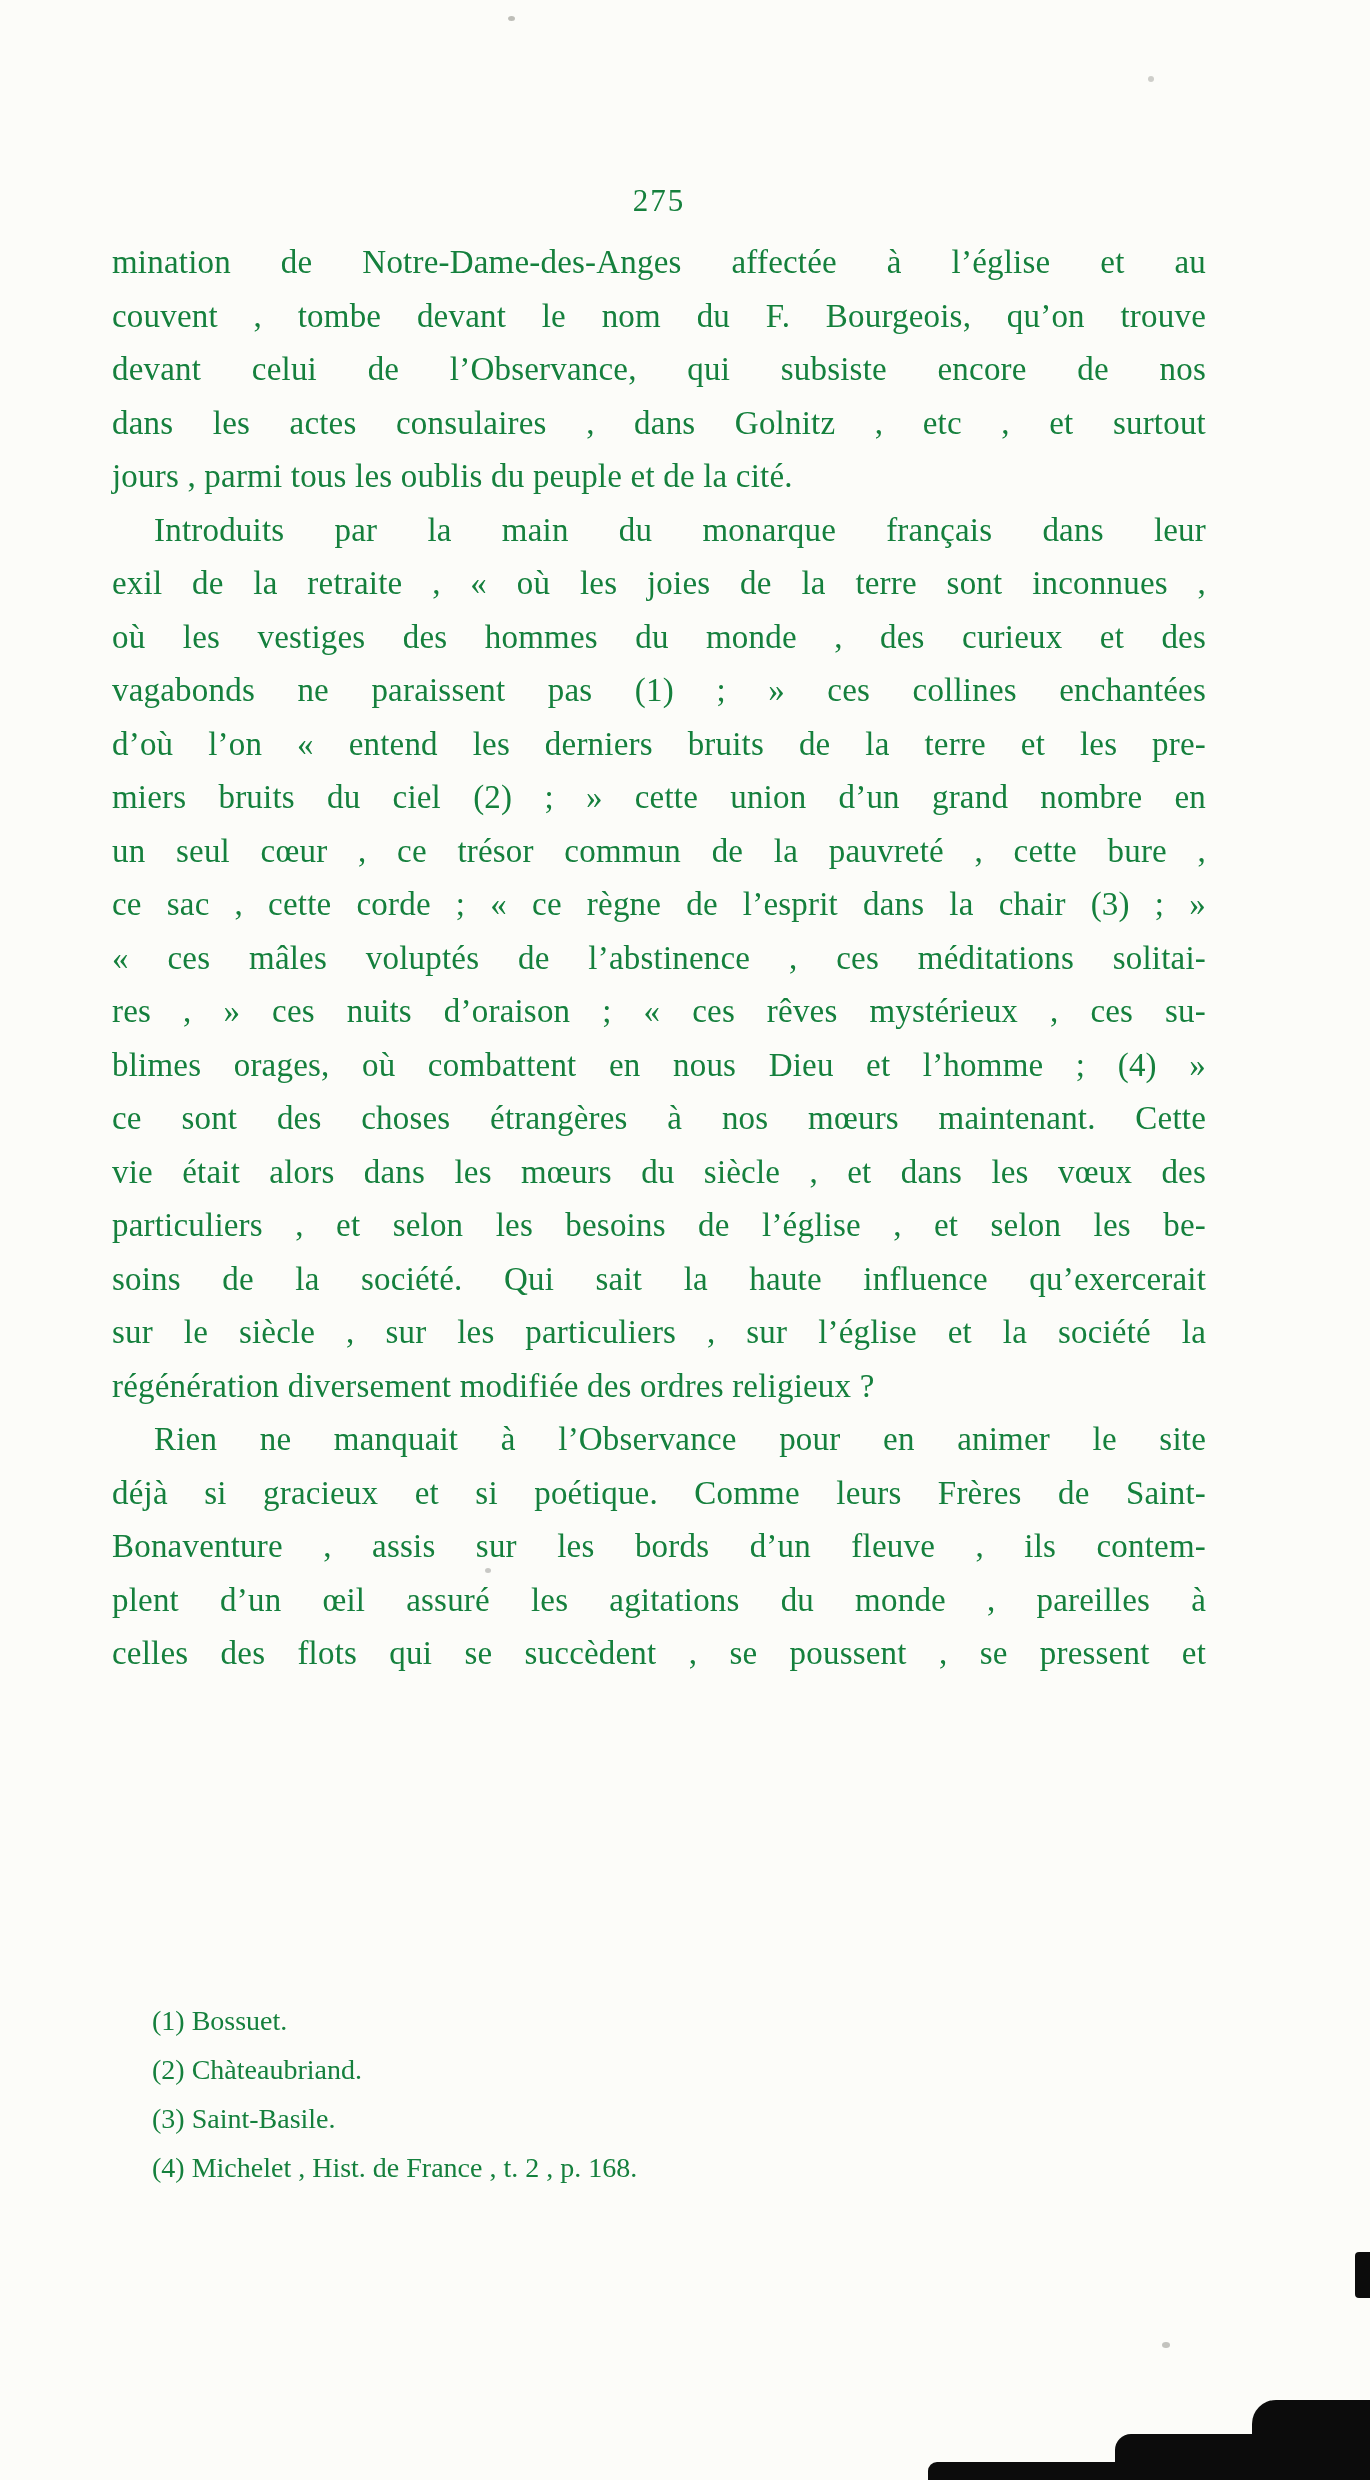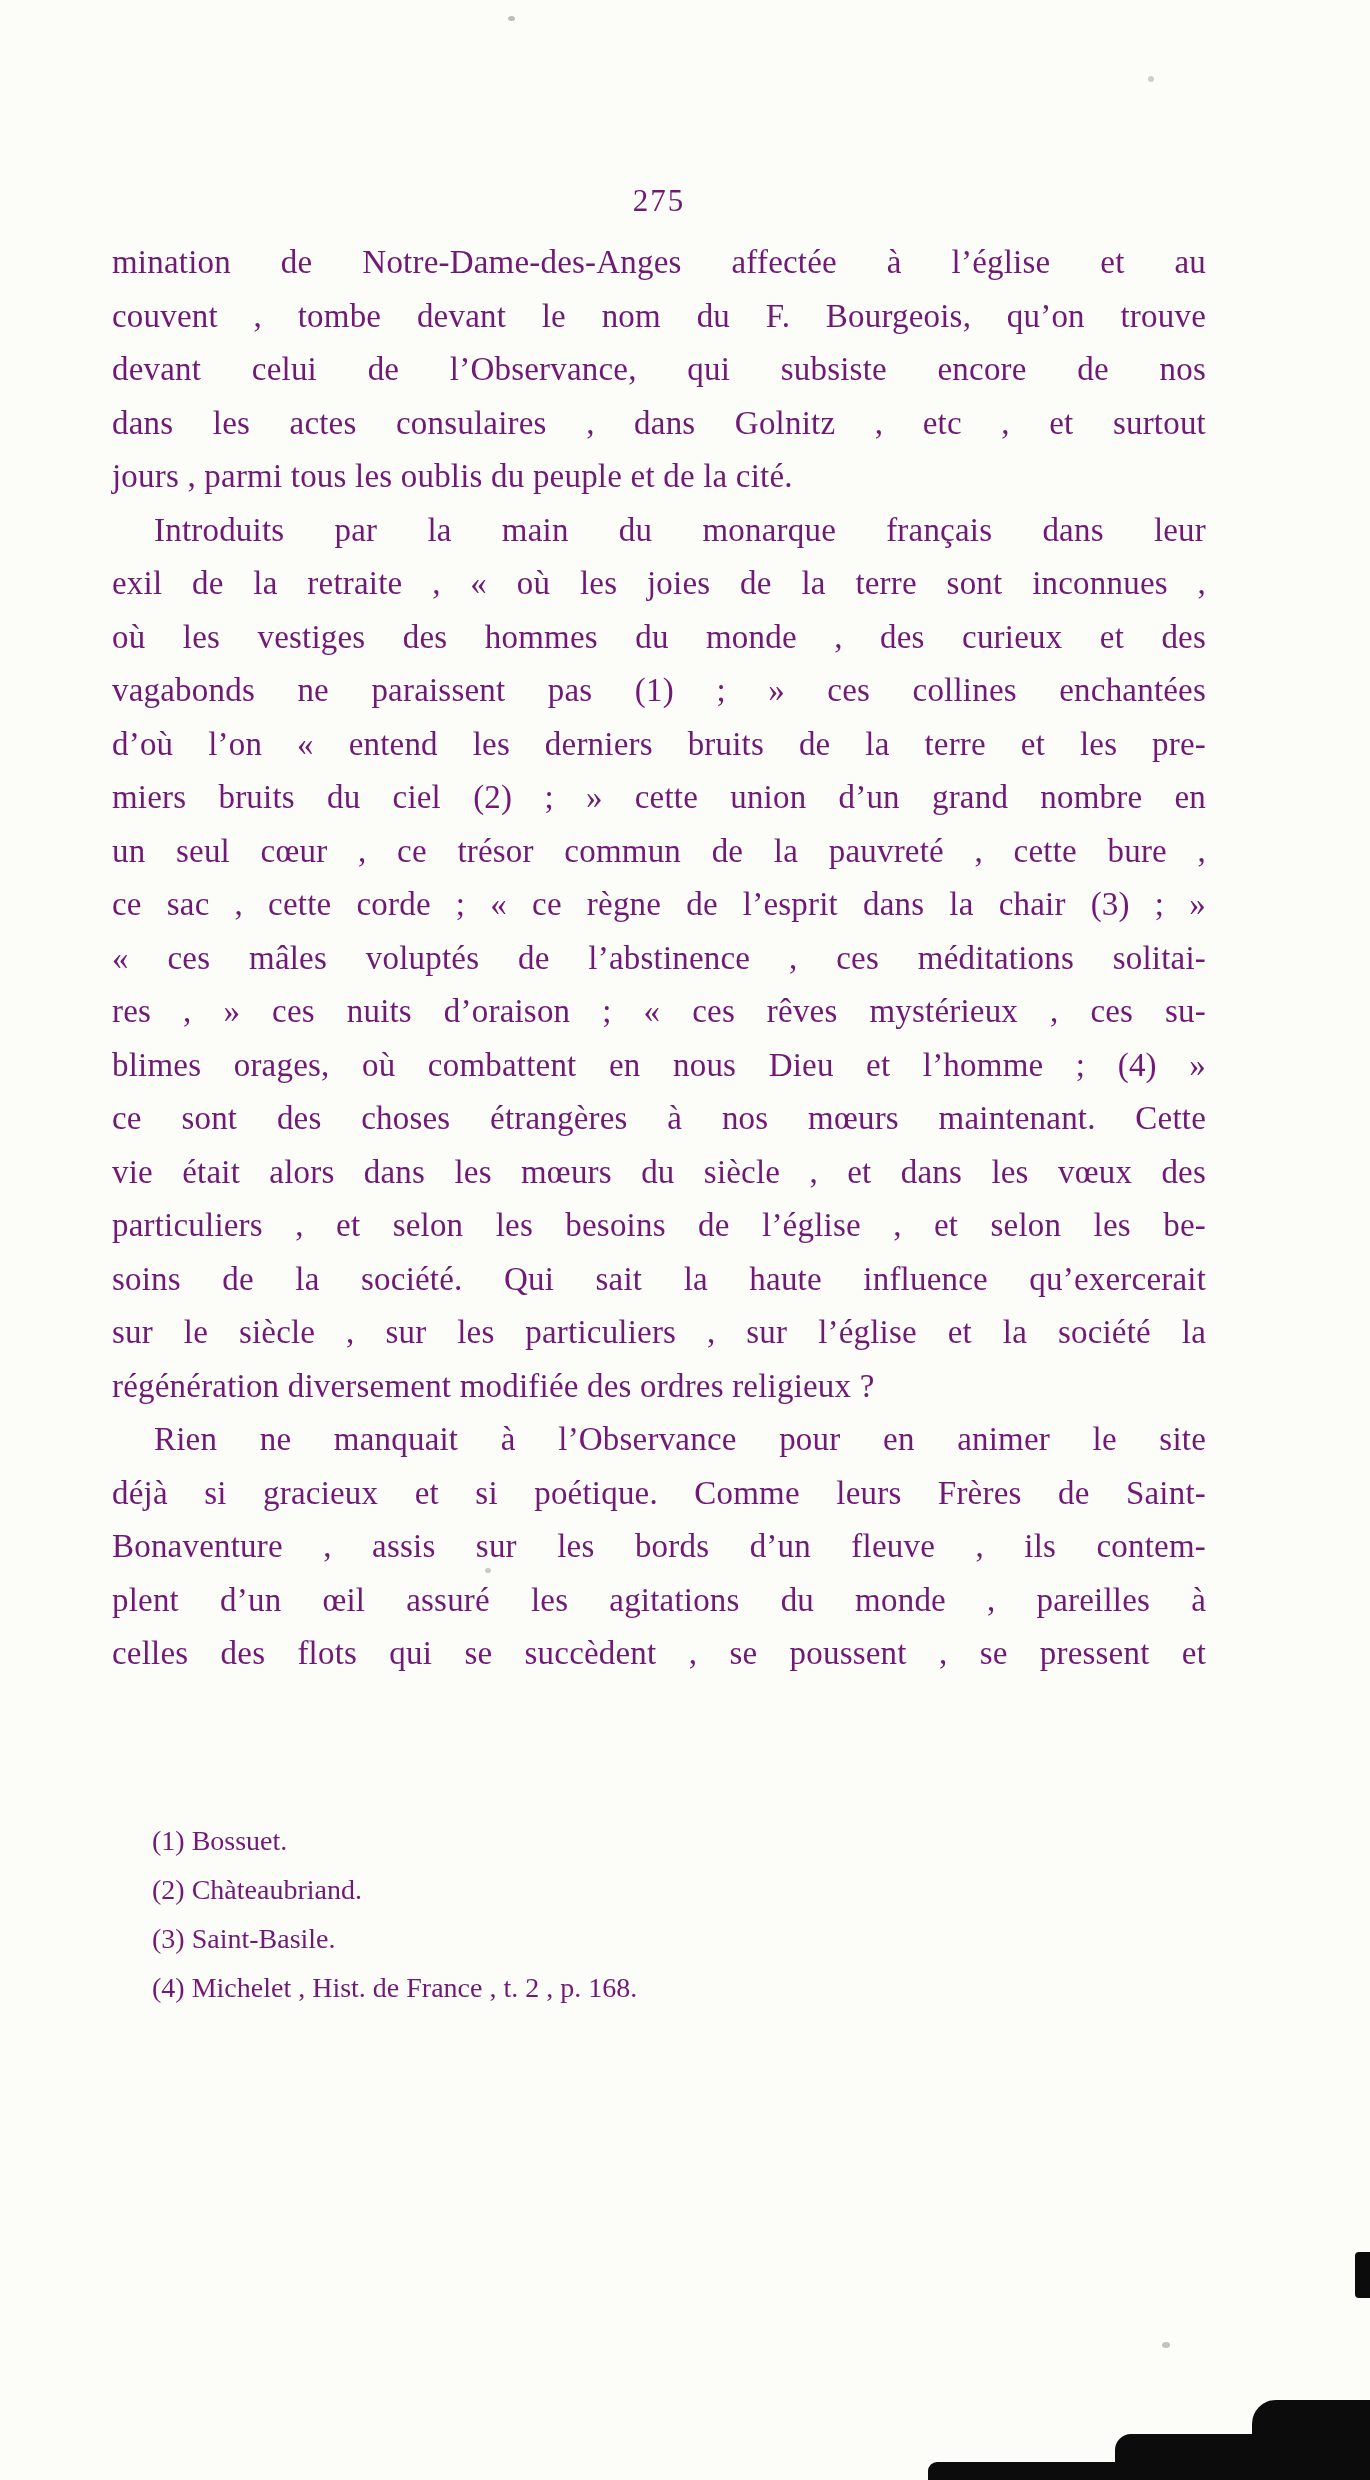--- a/index.html
+++ b/index.html
@@ -7,21 +7,21 @@
     padding: 0;
     background: #e8e8e4;
   }
   .page {
     position: relative;
     width: 1370px;
     height: 2480px;
     background: #fcfcf9;
     overflow: hidden;
     font-family: "Liberation Serif", serif;
-    color: #701a75;
+    color: #15803d;
   }
   .page-number {
     position: absolute;
     left: 112px;
     top: 183px;
     width: 1094px;
     text-align: center;
     font-size: 31px;
     letter-spacing: 2px;
   }
@@ -41,21 +41,21 @@
   }
   .line.indent {
     text-indent: 42px;
   }
   .line.para-end {
     text-align-last: left;
   }
   .footnotes {
     position: absolute;
     left: 152px;
-    top: 1816px;
+    top: 1996px;
     width: 960px;
     font-size: 28px;
     line-height: 49px;
   }
   
   .artifact {
     background: #0c0c0c;
     position: absolute;
   }
   .tick-right {

